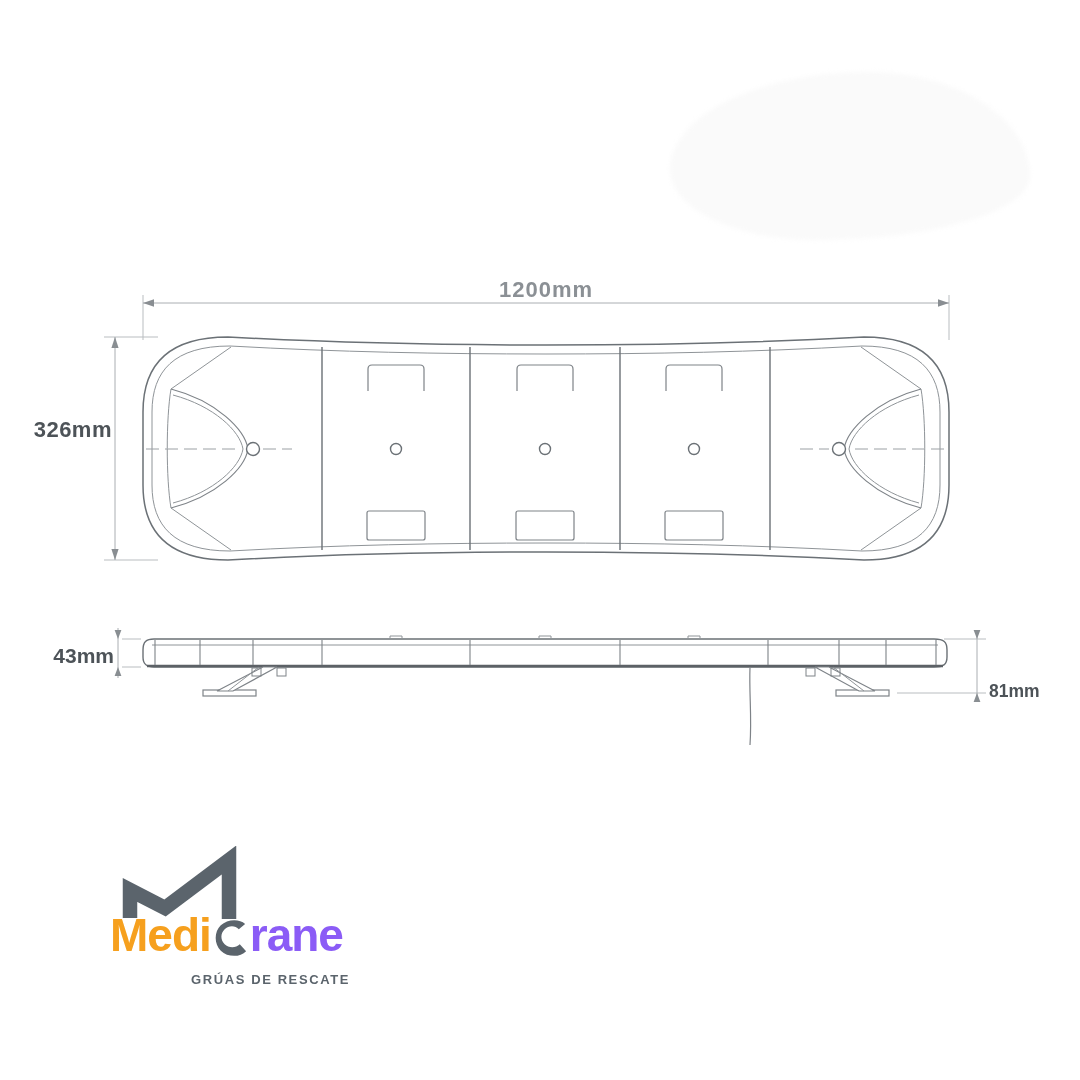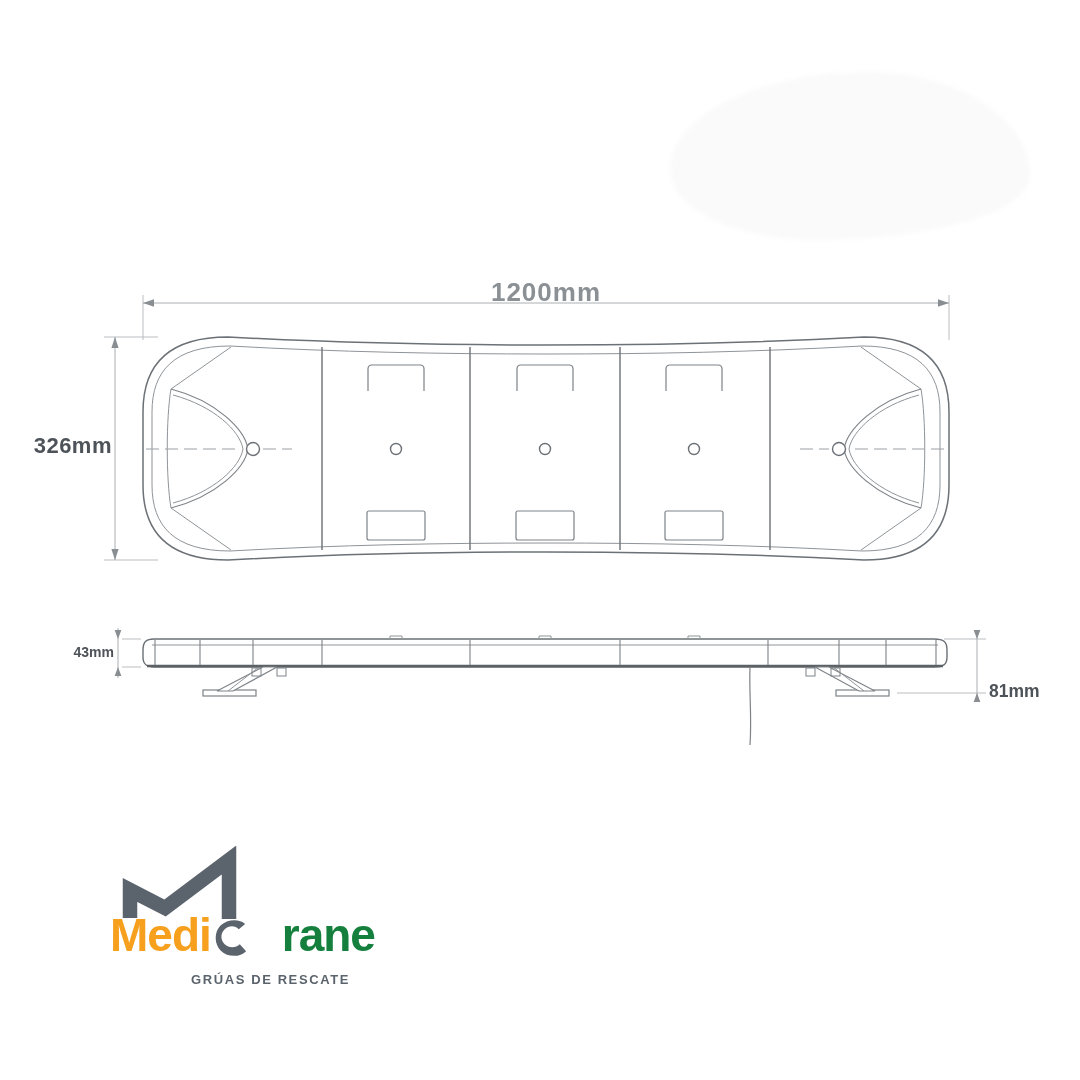--- a/index.html
+++ b/index.html
@@ -7,32 +7,32 @@
     position:relative;width:1080px;height:1080px;background:#ffffff;
     overflow:hidden;font-family:"Liberation Sans",sans-serif;
   }
   .blob{
     position:absolute;left:670px;top:72px;width:360px;height:168px;
     background:#fafafa;border-radius:55% 45% 60% 40% / 58% 62% 38% 42%;
     filter:blur(2px);
   }
   svg.drawing{position:absolute;left:0;top:0;}
   .dim-label{position:absolute;font-weight:bold;color:#4d5358;white-space:nowrap;}
-  .dim-width{left:476px;top:277px;width:140px;text-align:center;font-size:26px;letter-spacing:1px;color:#8b9095;}
-  .dim-height{left:26px;top:433px;width:86px;text-align:right;font-size:22px;letter-spacing:.5px;}
-  .dim-bar{left:40px;top:644px;width:74px;text-align:right;font-size:14px;}
+  .dim-width{left:476px;top:277px;width:140px;text-align:center;font-size:22px;letter-spacing:1px;color:#8b9095;}
+  .dim-height{left:26px;top:417px;width:86px;text-align:right;font-size:22px;letter-spacing:.5px;}
+  .dim-bar{left:40px;top:644px;width:74px;text-align:right;font-size:21px;}
   .dim-total{left:989px;top:681px;font-size:17.5px;}
   .logo{position:absolute;left:0;top:0;width:1080px;height:1080px;pointer-events:none;}
   .logo-mark{position:absolute;left:108px;top:846px;}
   .logo-text{
     position:absolute;left:110px;top:912px;display:flex;align-items:center;
     font-size:46px;font-weight:bold;letter-spacing:-1px;line-height:1;
   }
   .logo-text .prefix{color:#f6a01e;}
-  .logo-text .suffix{color:#15803d;margin-left:32px;}
+  .logo-text .suffix{color:#8b5cf6;}
   .hook-c{margin:6px 0 0 2px;display:block;}
   .tagline{
     position:absolute;left:191px;top:952px;font-size:13px;font-weight:bold;
     letter-spacing:1.6px;color:#5b646c;white-space:nowrap;margin-top:20px;
   }
 </style>
 </head>
 <body>
 
 <div class="canvas">

